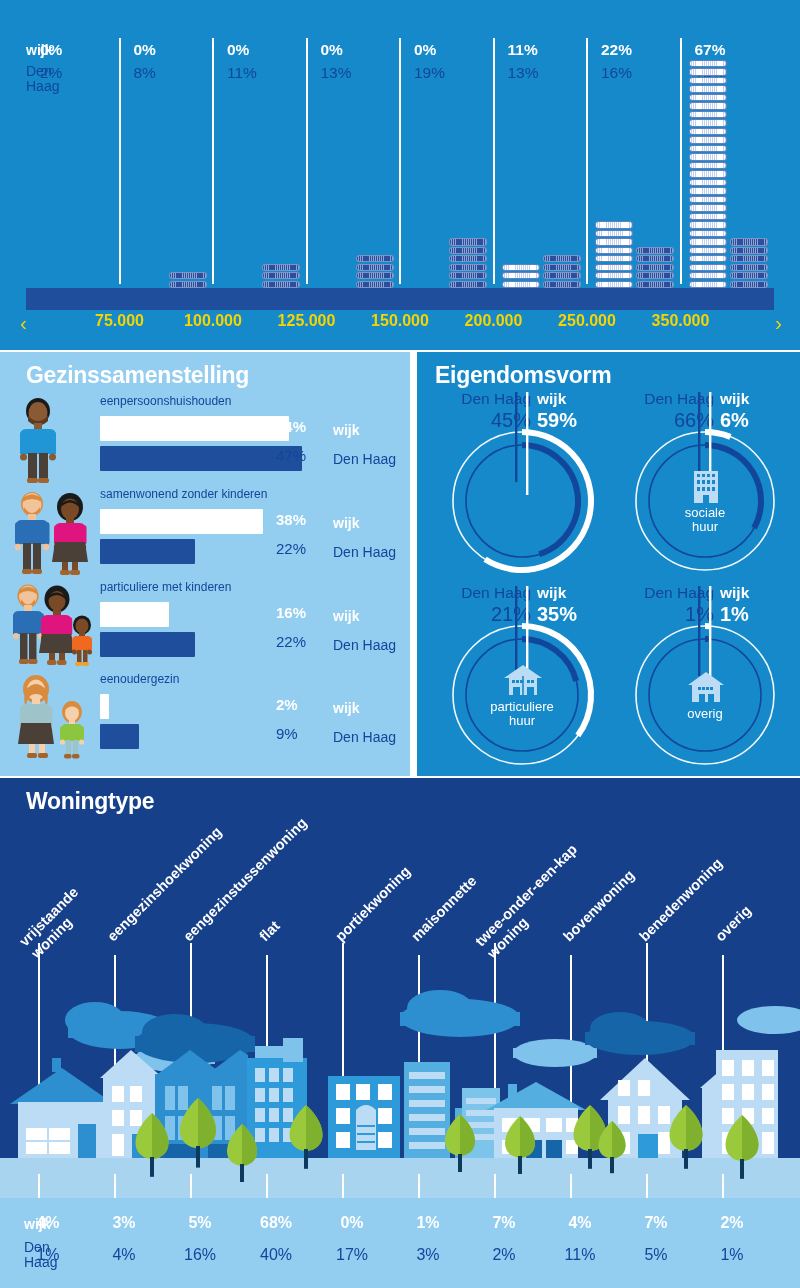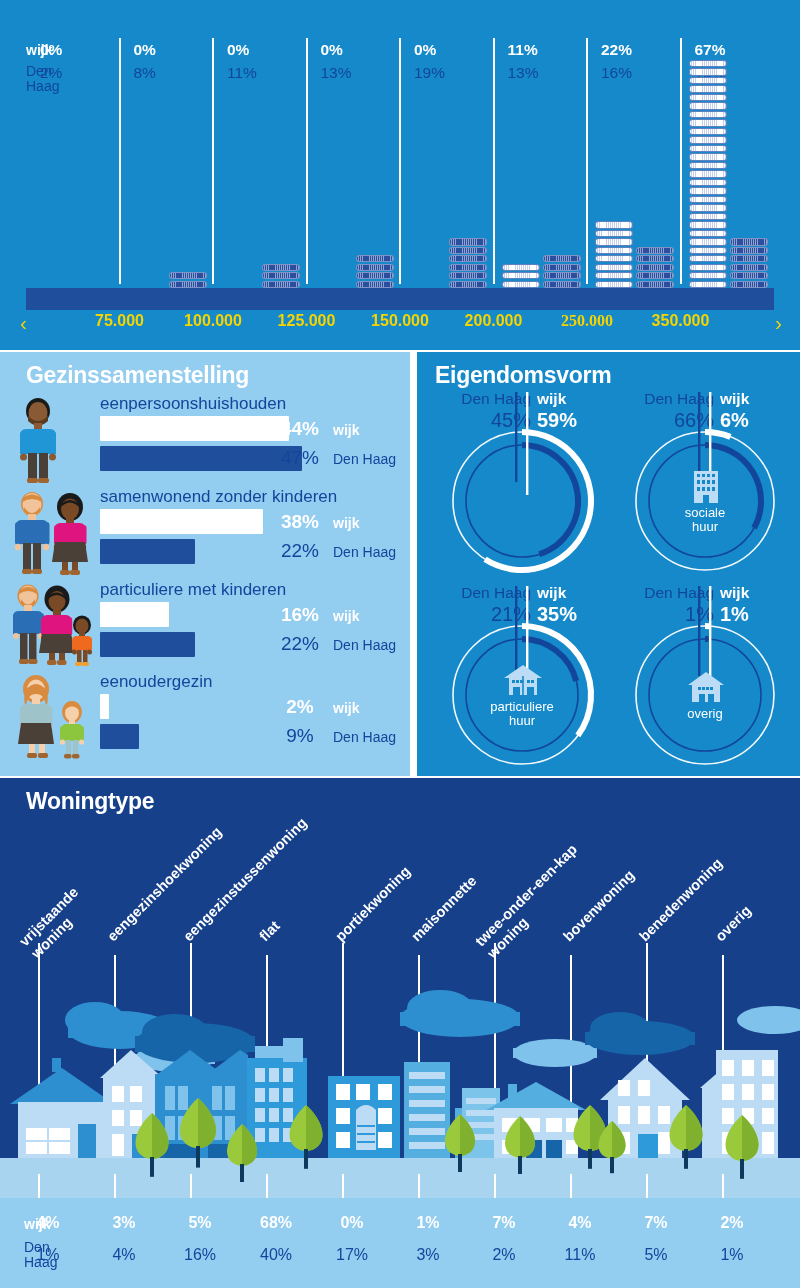--- a/index.html
+++ b/index.html
@@ -80,32 +80,32 @@
   #p-family {
     left: 0; top: 352px; width: 410px; height: 424px;
     background: #93CDF0;
   }
   #p-family .panel-title { position: absolute; left: 26px; top: 10px; font-size: 23px; }
   .fam-row { position: absolute; left: 0; width: 413px; height: 92px; }
   .fam-icon {
     position: absolute; left: 10px; top: 0px; width: 86px; height: 92px;
   }
   .fam-label {
-    position: absolute; left: 100px; top: 0px; font-size: 17px;
+    position: absolute; left: 100px; top: 0px; font-size: 12px;
     color: #12469B; white-space: nowrap; text-align: right;
   }
   .fam-bar-wrap { position: absolute; left: 100px; width: 215px; }
   .fam-bar {
     height: 25px; border-radius: 1px;
   }
   .fam-bar.w { background: #ffffff; }
   .fam-bar.d { background: #1F4E9D; }
   .fam-pct {
-    position: absolute; left: 276px; font-size: 19px; font-weight: bold;
-    text-align: center; width: 48px;
+    position: absolute; left: 276px; font-size: 15px; font-weight: bold;
+    text-align: left; width: 48px;
   }
   .fam-pct.w { color: #ffffff; }
   .fam-pct.d { color: #12469B; font-weight: normal; }
   .fam-key {
     position: absolute; left: 333px; font-size: 14px; white-space: nowrap;
   }
   .fam-key.w { color: #ffffff; font-weight: bold; }
   .fam-key.d { color: #12469B; }
 
   
@@ -322,21 +322,21 @@
           <div class="coin d"></div>
         </div>
       </div>
     <div id="sale-base"></div>
     <div id="sale-axis">
         <div class="axis-tick" style="left: 119.5px;">75.000</div>
         <div class="axis-tick" style="left: 213px;">100.000</div>
         <div class="axis-tick" style="left: 306.5px;">125.000</div>
         <div class="axis-tick" style="left: 400px;">150.000</div>
         <div class="axis-tick" style="left: 493.5px;">200.000</div>
-        <div class="axis-tick" style="left: 587px; font-family: Liberation Serif, serif;">250.000</div>
+        <div class="axis-tick" style="left: 587px;">250.000</div>
         <div class="axis-tick" style="left: 680.5px;">350.000</div>
         <div class="axis-arrow" style="left: 20px;">‹</div>
         <div class="axis-arrow" style="right: 18px;">›</div>
       </div>
   </section>
 
   <section class="panel" id="p-family">
     <h2 class="panel-title">Gezinssamenstelling</h2>
     <div id="family-rows">
         <div class="fam-row" style="top: 42px;">

